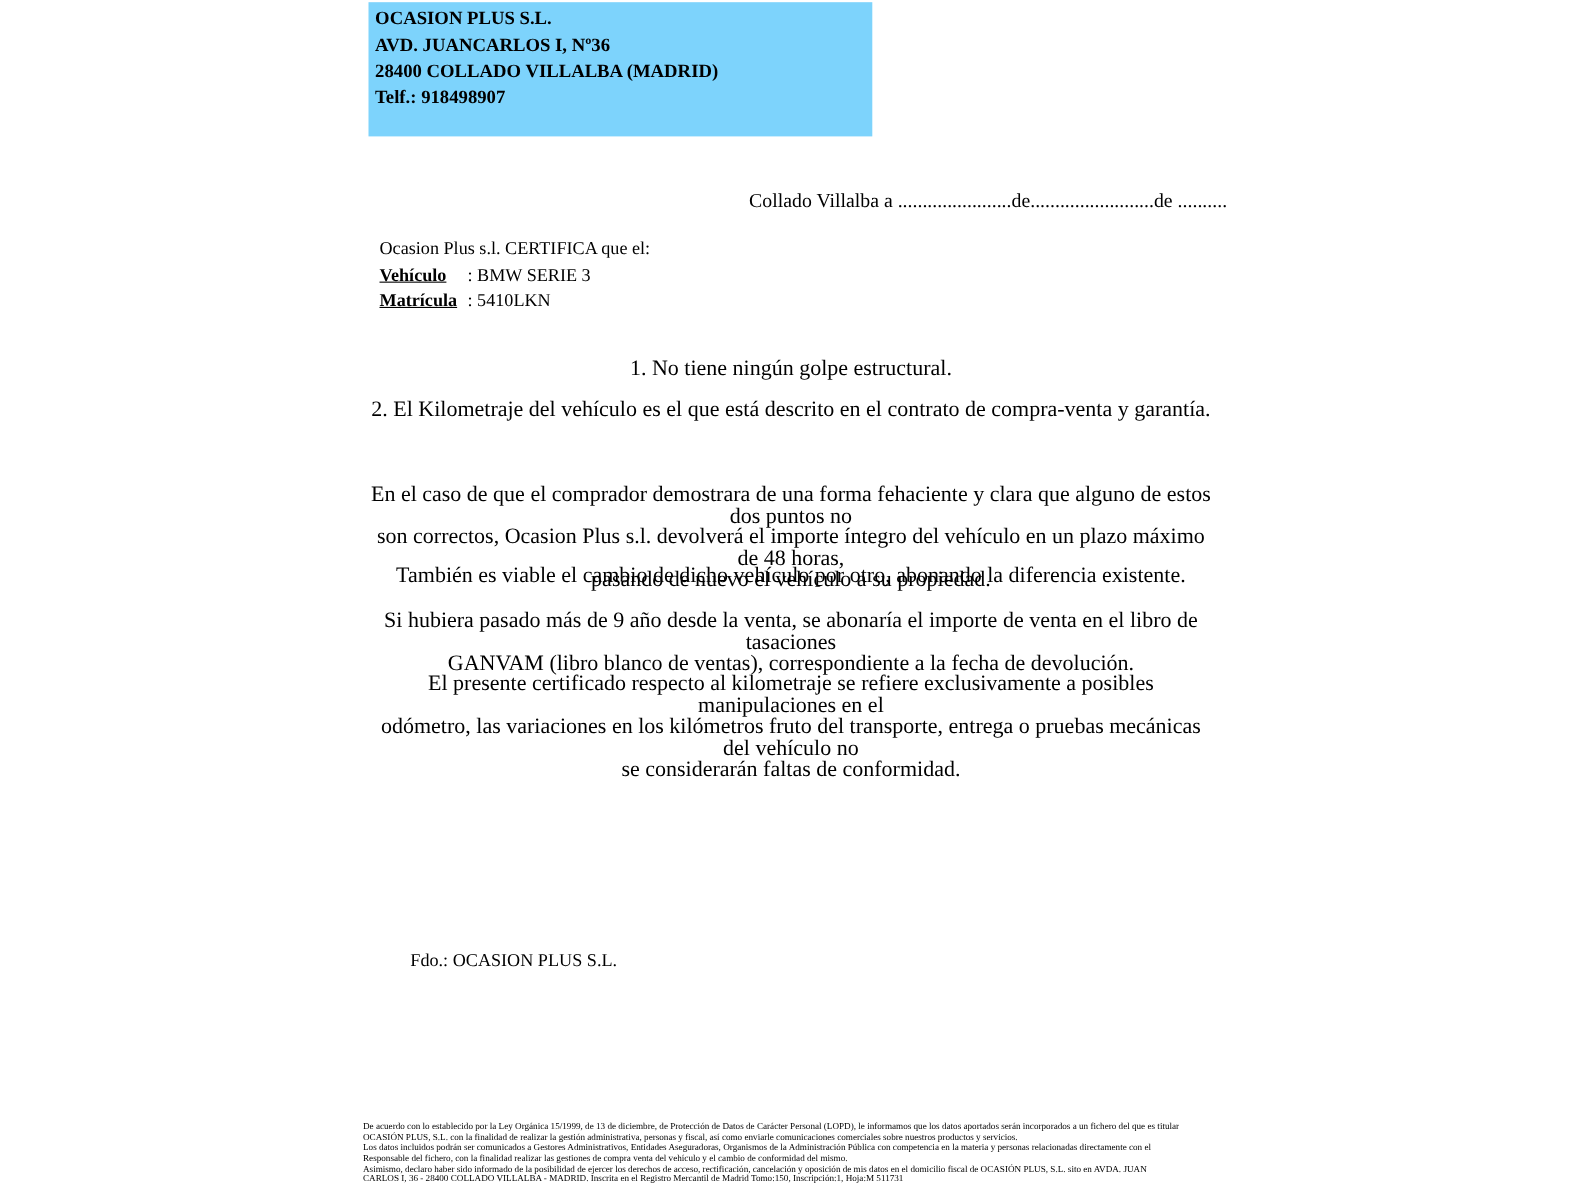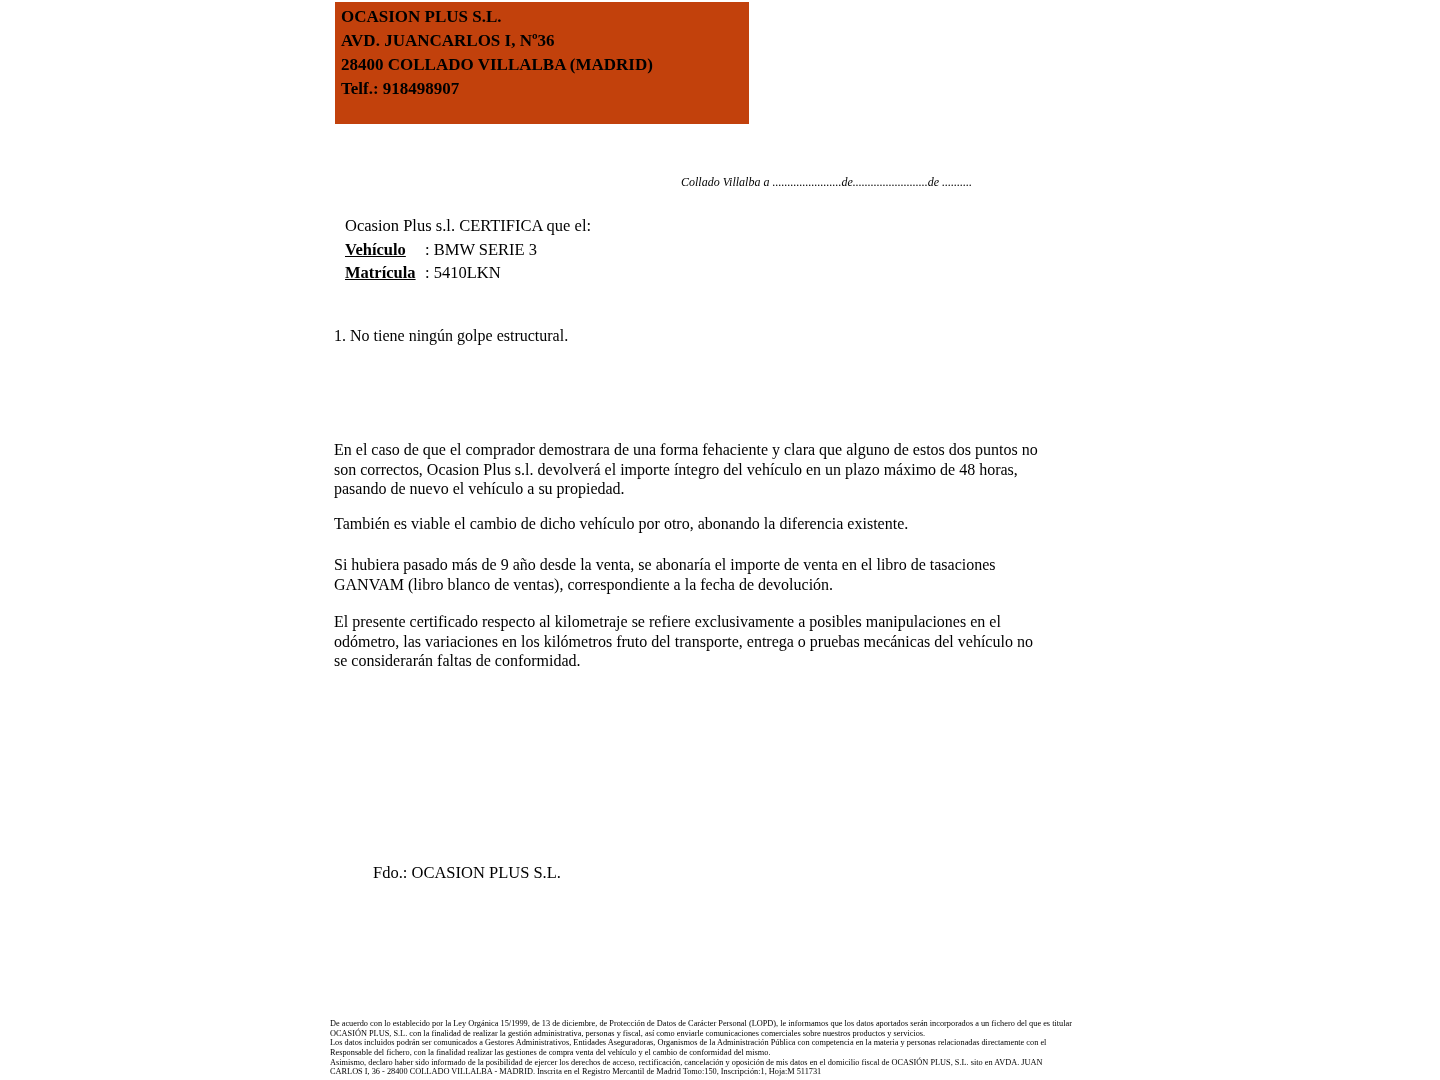--- a/index.html
+++ b/index.html
@@ -9,54 +9,54 @@
     width: 1440px;
     height: 1080px;
     background: #ffffff;
     font-family: "Liberation Serif", "DejaVu Serif", serif;
     color: #000000;
     overflow: hidden;
   }
   .header-box {
     position: absolute;
     left: 335px; top: 2px;
-    width: 414px; height: 122px;
-    background: #c2410c;
+    width: 458px; height: 122px;
+    background: #7dd3fc;
     padding: 3px 0 0 6px;
     font-weight: bold;
     font-size: 17px;
     line-height: 24px;
   }
   .date-line {
     position: absolute;
     left: 681px; top: 172px;
-    font-size: 12px;
+    font-size: 18px;
     line-height: 20px;
     white-space: nowrap;
-    font-style: italic;
   }
   .certify {
     position: absolute;
     left: 345px; top: 214px;
     font-size: 16.5px;
     line-height: 23.5px;
   }
   .cert-label {
     display: inline-block;
     width: 80px;
     font-weight: bold;
   }
   .cert-label span { text-decoration: underline; }
   .body-text {
     position: absolute;
     left: 334px;
-    font-size: 16px;
+    font-size: 20px;
     line-height: 19.5px;
     width: 770px;
     white-space: pre-line;
+    text-align: center;
   }
   .pt1 { top: 326px; }
   .pt2 { top: 363px; }
   .pa1 { top: 440px; font-family: Liberation Serif, serif; }
   .pa2 { top: 514px; }
   .pa3 { top: 555px; }
   .pa4 { top: 612px; }
   .signature {
     position: absolute;
     left: 334px; top: 863px;
@@ -87,20 +87,21 @@
 
   <div class="date-line">Collado Villalba a .......................de.........................de ..........</div>
 
   <div class="certify">
     <div>Ocasion Plus s.l. CERTIFICA que el:</div>
     <div><span class="cert-label"><span>Vehículo</span></span><span>: BMW SERIE 3</span></div>
     <div><span class="cert-label"><span>Matrícula</span></span><span>: 5410LKN</span></div>
   </div>
 
   <div class="body-text pt1">1. No tiene ningún golpe estructural.</div>
+  <div class="body-text pt2">2. El Kilometraje del vehículo es el que está descrito en el contrato de compra-venta y garantía.</div>
 
   <div class="body-text pa1">En el caso de que el comprador demostrara de una forma fehaciente y clara que alguno de estos dos puntos no
 son correctos, Ocasion Plus s.l. devolverá el importe íntegro del vehículo en un plazo máximo de 48 horas,
 pasando de nuevo el vehículo a su propiedad.</div>
   <div class="body-text pa2">También es viable el cambio de dicho vehículo por otro, abonando la diferencia existente.</div>
   <div class="body-text pa3">Si hubiera pasado más de 9 año desde la venta, se abonaría el importe de venta en el libro de tasaciones
 GANVAM (libro blanco de ventas), correspondiente a la fecha de devolución.</div>
   <div class="body-text pa4">El presente certificado respecto al kilometraje se refiere exclusivamente a posibles manipulaciones en el
 odómetro, las variaciones en los kilómetros fruto del transporte, entrega o pruebas mecánicas del vehículo no
 se considerarán faltas de conformidad.</div>

